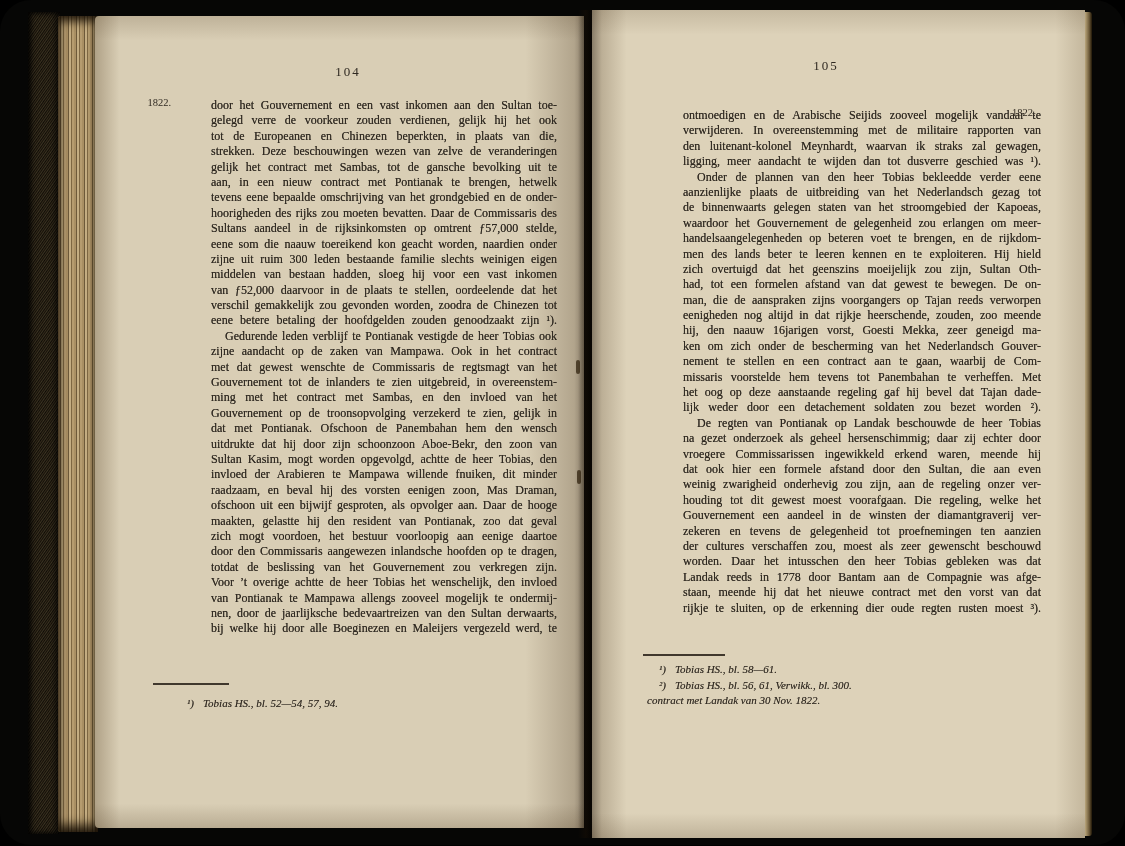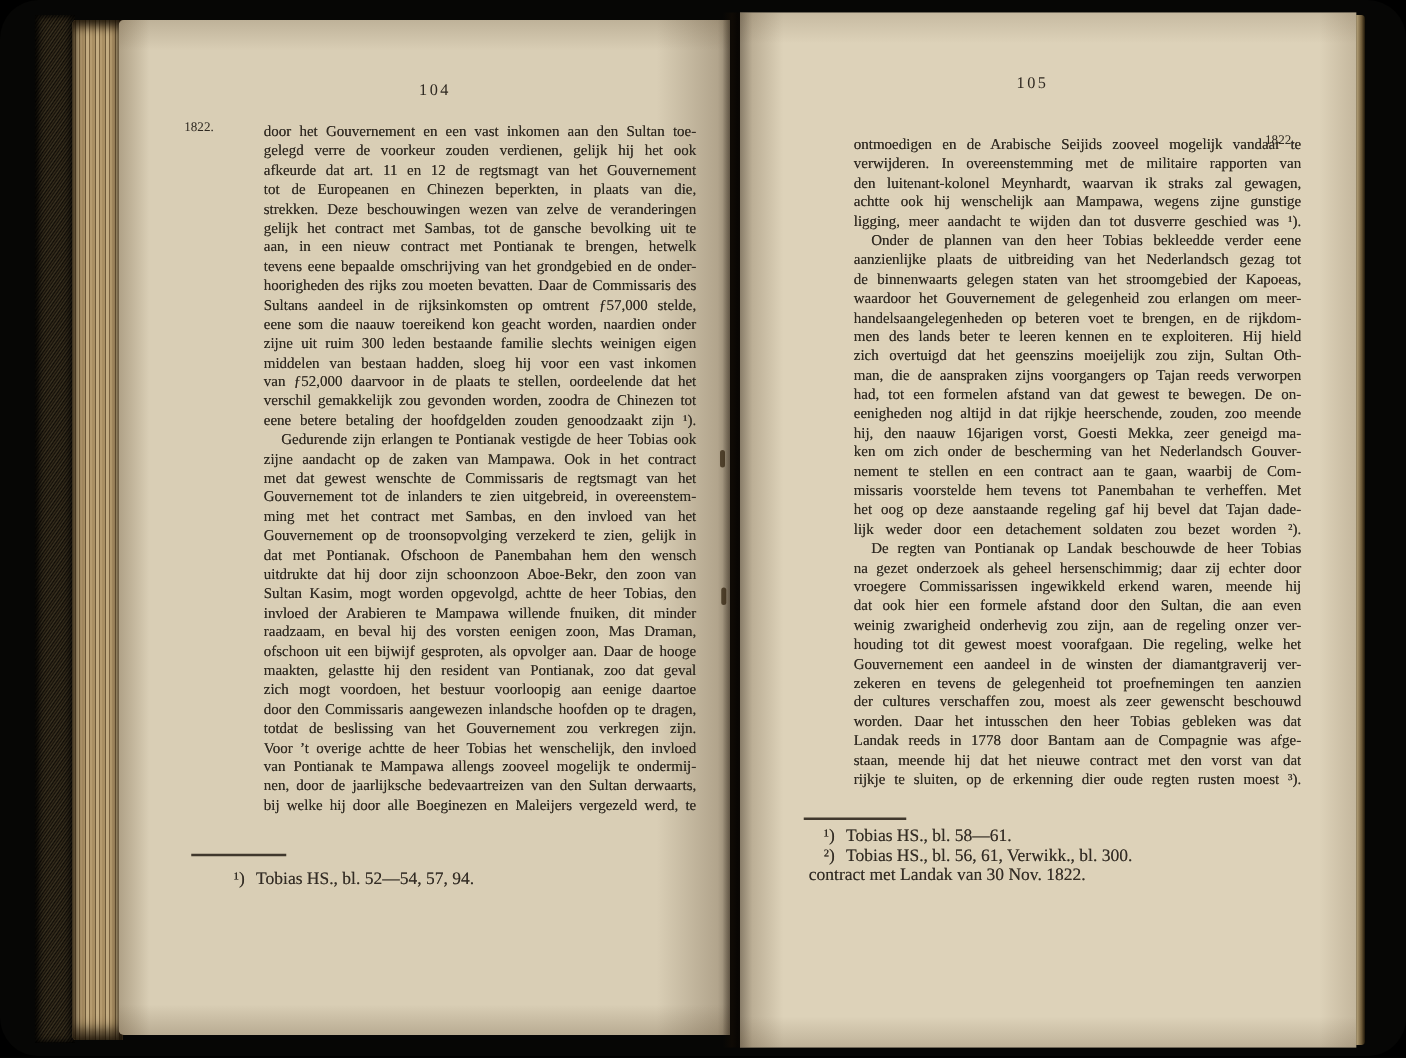--- a/index.html
+++ b/index.html
@@ -38,21 +38,21 @@
   .my-left{left:34px;top:81px;width:42px;text-align:right;}
   .my-right{left:420px;top:97px;width:55px;text-align:left;}
   .textblock{position:absolute;font-size:12px;color:#2f2921;text-shadow:0 0 .4px rgba(47,41,33,.75);margin-left:36px;}
   .tb-left{left:80px;top:82px;width:346px;}
   .tb-right{left:55px;top:98px;width:358px;}
   .line{height:15.4px;line-height:15.4px;text-align:justify;text-align-last:justify;white-space:nowrap;}
   .line.findent{text-indent:14px;}
   .fnrule{position:absolute;height:1.5px;background:#40382d;}
   .fr-left{left:58px;top:667px;width:76px;}
   .fr-right{left:51px;top:644px;width:82px;}
-  .footnotes{position:absolute;font-size:14px;color:#332c24;text-shadow:0 0 .3px rgba(47,41,33,.6);}
+  .footnotes{position:absolute;font-size:11px;color:#332c24;text-shadow:0 0 .3px rgba(47,41,33,.6);font-style:italic;}
   .fo-left{left:80px;top:680px;width:346px;}
   .fo-right{left:55px;top:652px;width:358px;}
   .fn-line{line-height:15.5px;}
   .fn-line.firstfn{text-indent:12px;}
   .fn-line.stretch{text-align:justify;text-align-last:justify;}
   .fn-marker{margin-right:9px;}
 </style>
 </head>
 <body>
 
@@ -60,35 +60,34 @@
 
   <div class="spine"></div>
   <div class="page-edges"></div>
 
   <div class="page page-left">
     <div class="pagenum pn-left">104</div>
     <div class="margin-year my-left">1822.</div>
     <div class="textblock tb-left" id="left-text">
         <div class="line">door het Gouvernement en een vast inkomen aan den Sultan toe-</div>
         <div class="line">gelegd verre de voorkeur zouden verdienen, gelijk hij het ook</div>
-        <div class="line">afkeurde dat art. 11 en 12 de regtsmagt van het Gouvernement</div>
         <div class="line">tot de Europeanen en Chinezen beperkten, in plaats van die,</div>
         <div class="line">strekken.  Deze beschouwingen wezen van zelve de veranderingen</div>
         <div class="line">gelijk het contract met Sambas, tot de gansche bevolking uit te</div>
         <div class="line">aan, in een nieuw contract met Pontianak te brengen, hetwelk</div>
         <div class="line">tevens eene bepaalde omschrijving van het grondgebied en de onder-</div>
         <div class="line">hoorigheden des rijks zou moeten bevatten. Daar de Commissaris des</div>
         <div class="line">Sultans aandeel in de rijksinkomsten op omtrent ƒ57,000 stelde,</div>
         <div class="line">eene som die naauw toereikend kon geacht worden, naardien onder</div>
         <div class="line">zijne uit ruim 300 leden bestaande familie slechts weinigen eigen</div>
         <div class="line">middelen van bestaan hadden, sloeg hij voor een vast inkomen</div>
         <div class="line">van ƒ52,000 daarvoor in de plaats te stellen, oordeelende dat het</div>
         <div class="line">verschil gemakkelijk zou gevonden worden, zoodra de Chinezen tot</div>
         <div class="line">eene betere betaling der hoofdgelden zouden genoodzaakt zijn ¹).</div>
-        <div class="line findent">Gedurende zijn erlangen te Pontianak vestigde de heer Tobias ook</div>
+        <div class="line findent">Gedurende leden verblijf te Pontianak vestigde de heer Tobias ook</div>
         <div class="line">zijne aandacht op de zaken van Mampawa.  Ook in het contract</div>
         <div class="line">met dat gewest wenschte de Commissaris de regtsmagt van het</div>
         <div class="line">Gouvernement tot de inlanders te zien uitgebreid, in overeenstem-</div>
         <div class="line">ming met het contract met Sambas, en den invloed van het</div>
         <div class="line">Gouvernement op de troonsopvolging verzekerd te zien, gelijk in</div>
         <div class="line">dat met Pontianak.  Ofschoon de Panembahan hem den wensch</div>
         <div class="line">uitdrukte dat hij door zijn schoonzoon Aboe-Bekr, den zoon van</div>
         <div class="line">Sultan Kasim, mogt worden opgevolgd, achtte de heer Tobias, den</div>
         <div class="line">invloed der Arabieren te Mampawa willende fnuiken, dit minder</div>
         <div class="line">raadzaam, en beval hij des vorsten eenigen zoon, Mas Draman,</div>
@@ -112,31 +111,30 @@
   <div class="stitch" style="left:576px;top:360px;"></div>
   <div class="stitch" style="left:577px;top:470px;"></div>
 
   <div class="page page-right">
     <div class="pagenum pn-right">105</div>
     <div class="margin-year my-right">1822.</div>
     <div class="textblock tb-right" id="right-text">
         <div class="line">ontmoedigen en de Arabische Seijids zooveel mogelijk vandaar te</div>
         <div class="line">verwijderen.  In overeenstemming met de militaire rapporten van</div>
         <div class="line">den luitenant-kolonel Meynhardt, waarvan ik straks zal gewagen,</div>
-        <div class="line">achtte ook hij wenschelijk aan Mampawa, wegens zijne gunstige</div>
         <div class="line">ligging, meer aandacht te wijden dan tot dusverre geschied was ¹).</div>
         <div class="line findent">Onder de plannen van den heer Tobias bekleedde verder eene</div>
         <div class="line">aanzienlijke plaats de uitbreiding van het Nederlandsch gezag tot</div>
         <div class="line">de binnenwaarts gelegen staten van het stroomgebied der Kapoeas,</div>
         <div class="line">waardoor het Gouvernement de gelegenheid zou erlangen om meer-</div>
         <div class="line">handelsaangelegenheden op beteren voet te brengen, en de rijkdom-</div>
         <div class="line">men des lands beter te leeren kennen en te exploiteren.  Hij hield</div>
         <div class="line">zich overtuigd dat het geenszins moeijelijk zou zijn, Sultan Oth-</div>
+        <div class="line">had, tot een formelen afstand van dat gewest te bewegen.  De on-</div>
         <div class="line">man, die de aanspraken zijns voorgangers op Tajan reeds verworpen</div>
-        <div class="line">had, tot een formelen afstand van dat gewest te bewegen.  De on-</div>
         <div class="line">eenigheden nog altijd in dat rijkje heerschende, zouden, zoo meende</div>
         <div class="line">hij, den naauw 16jarigen vorst, Goesti Mekka, zeer geneigd ma-</div>
         <div class="line">ken om zich onder de bescherming van het Nederlandsch Gouver-</div>
         <div class="line">nement te stellen en een contract aan te gaan, waarbij de Com-</div>
         <div class="line">missaris voorstelde hem tevens tot Panembahan te verheffen.  Met</div>
         <div class="line">het oog op deze aanstaande regeling gaf hij bevel dat Tajan dade-</div>
         <div class="line">lijk weder door een detachement soldaten zou bezet worden ²).</div>
         <div class="line findent">De regten van Pontianak op Landak beschouwde de heer Tobias</div>
         <div class="line">na gezet onderzoek als geheel hersenschimmig; daar zij echter door</div>
         <div class="line">vroegere Commissarissen ingewikkeld erkend waren, meende hij</div>

